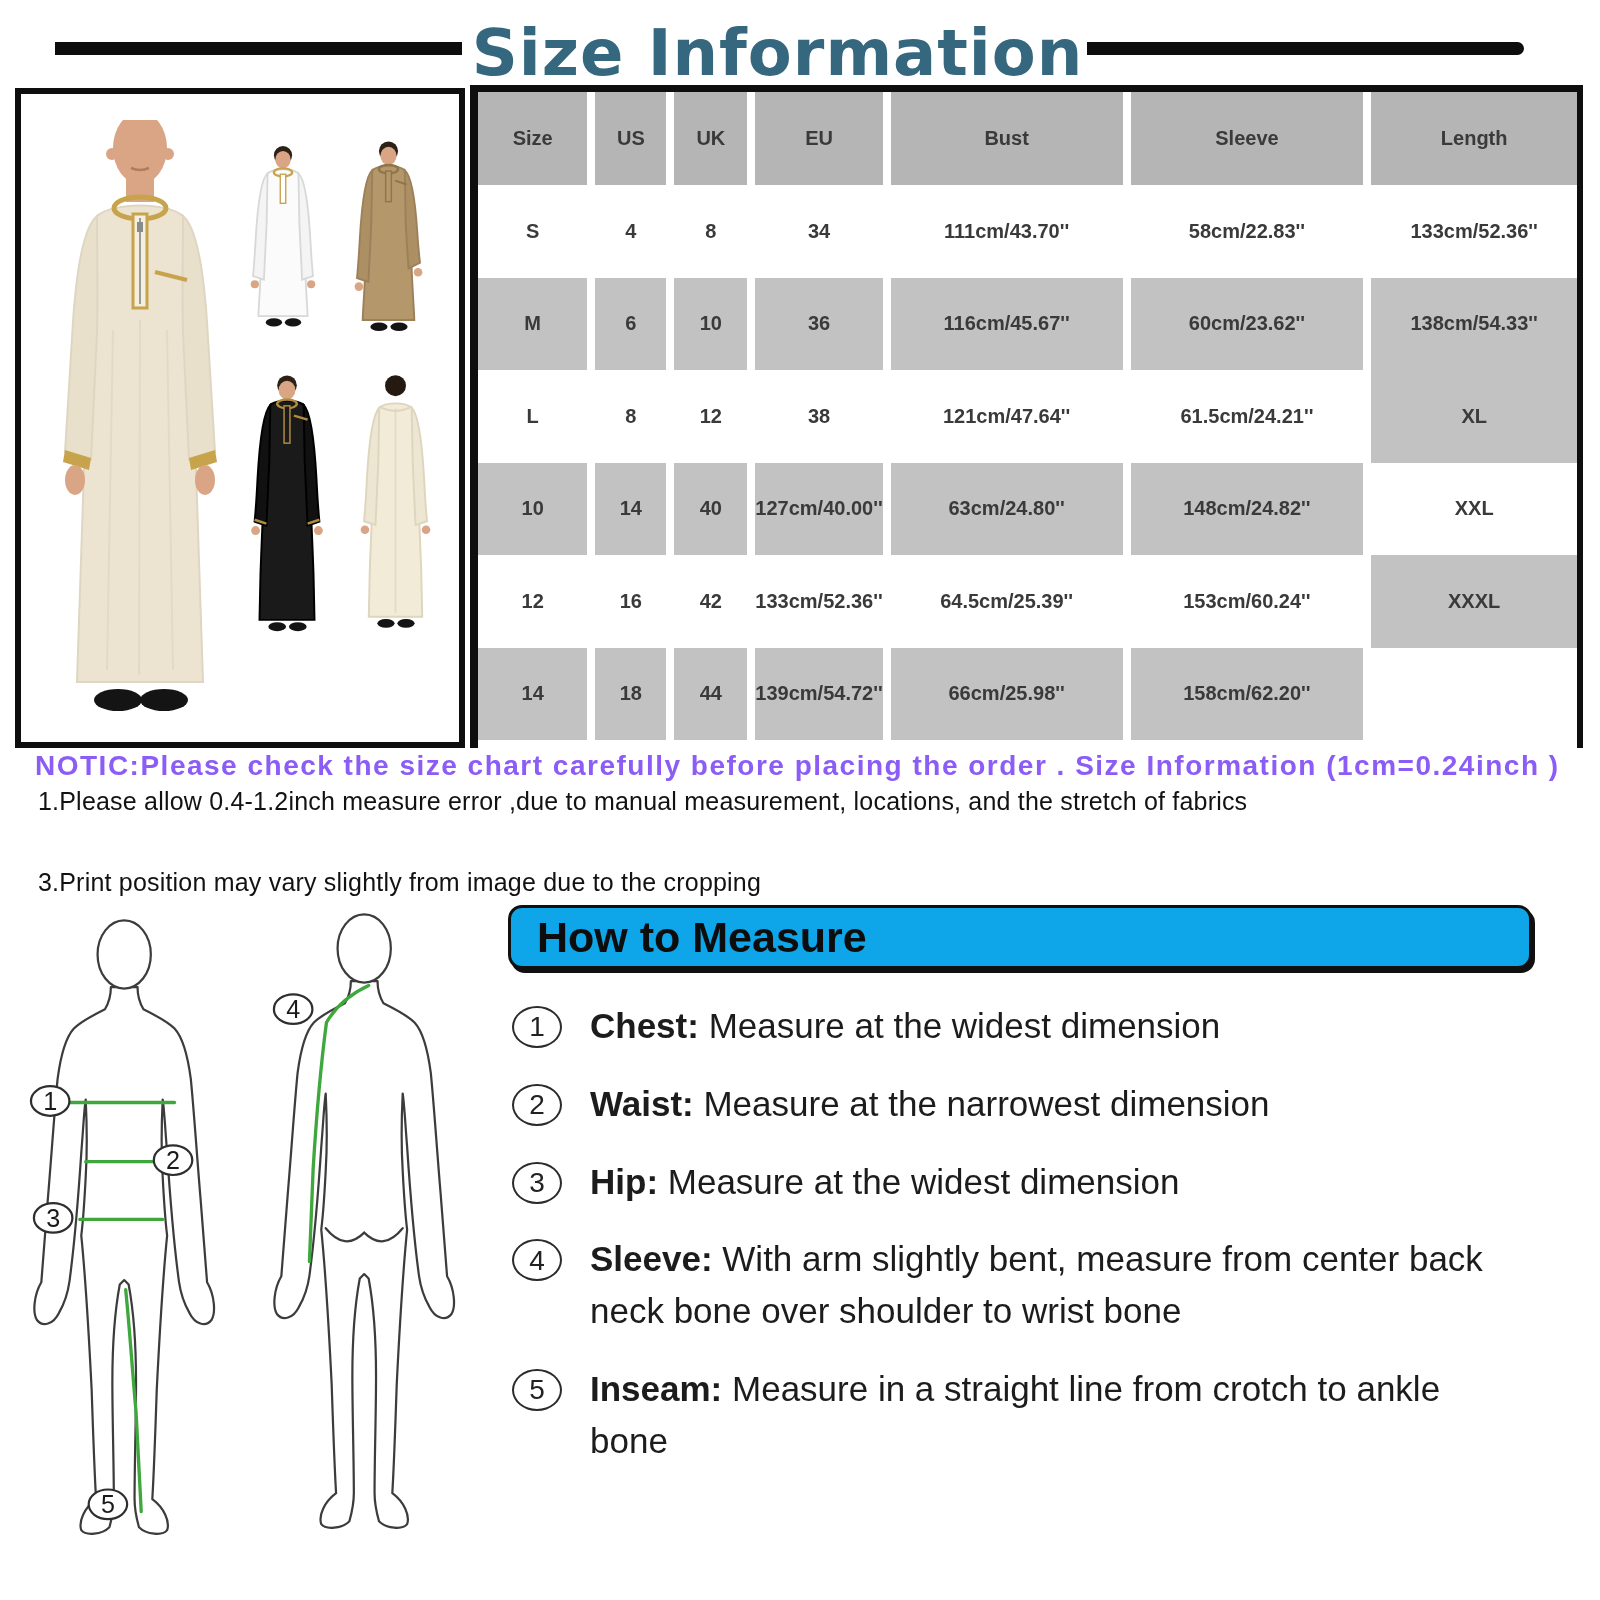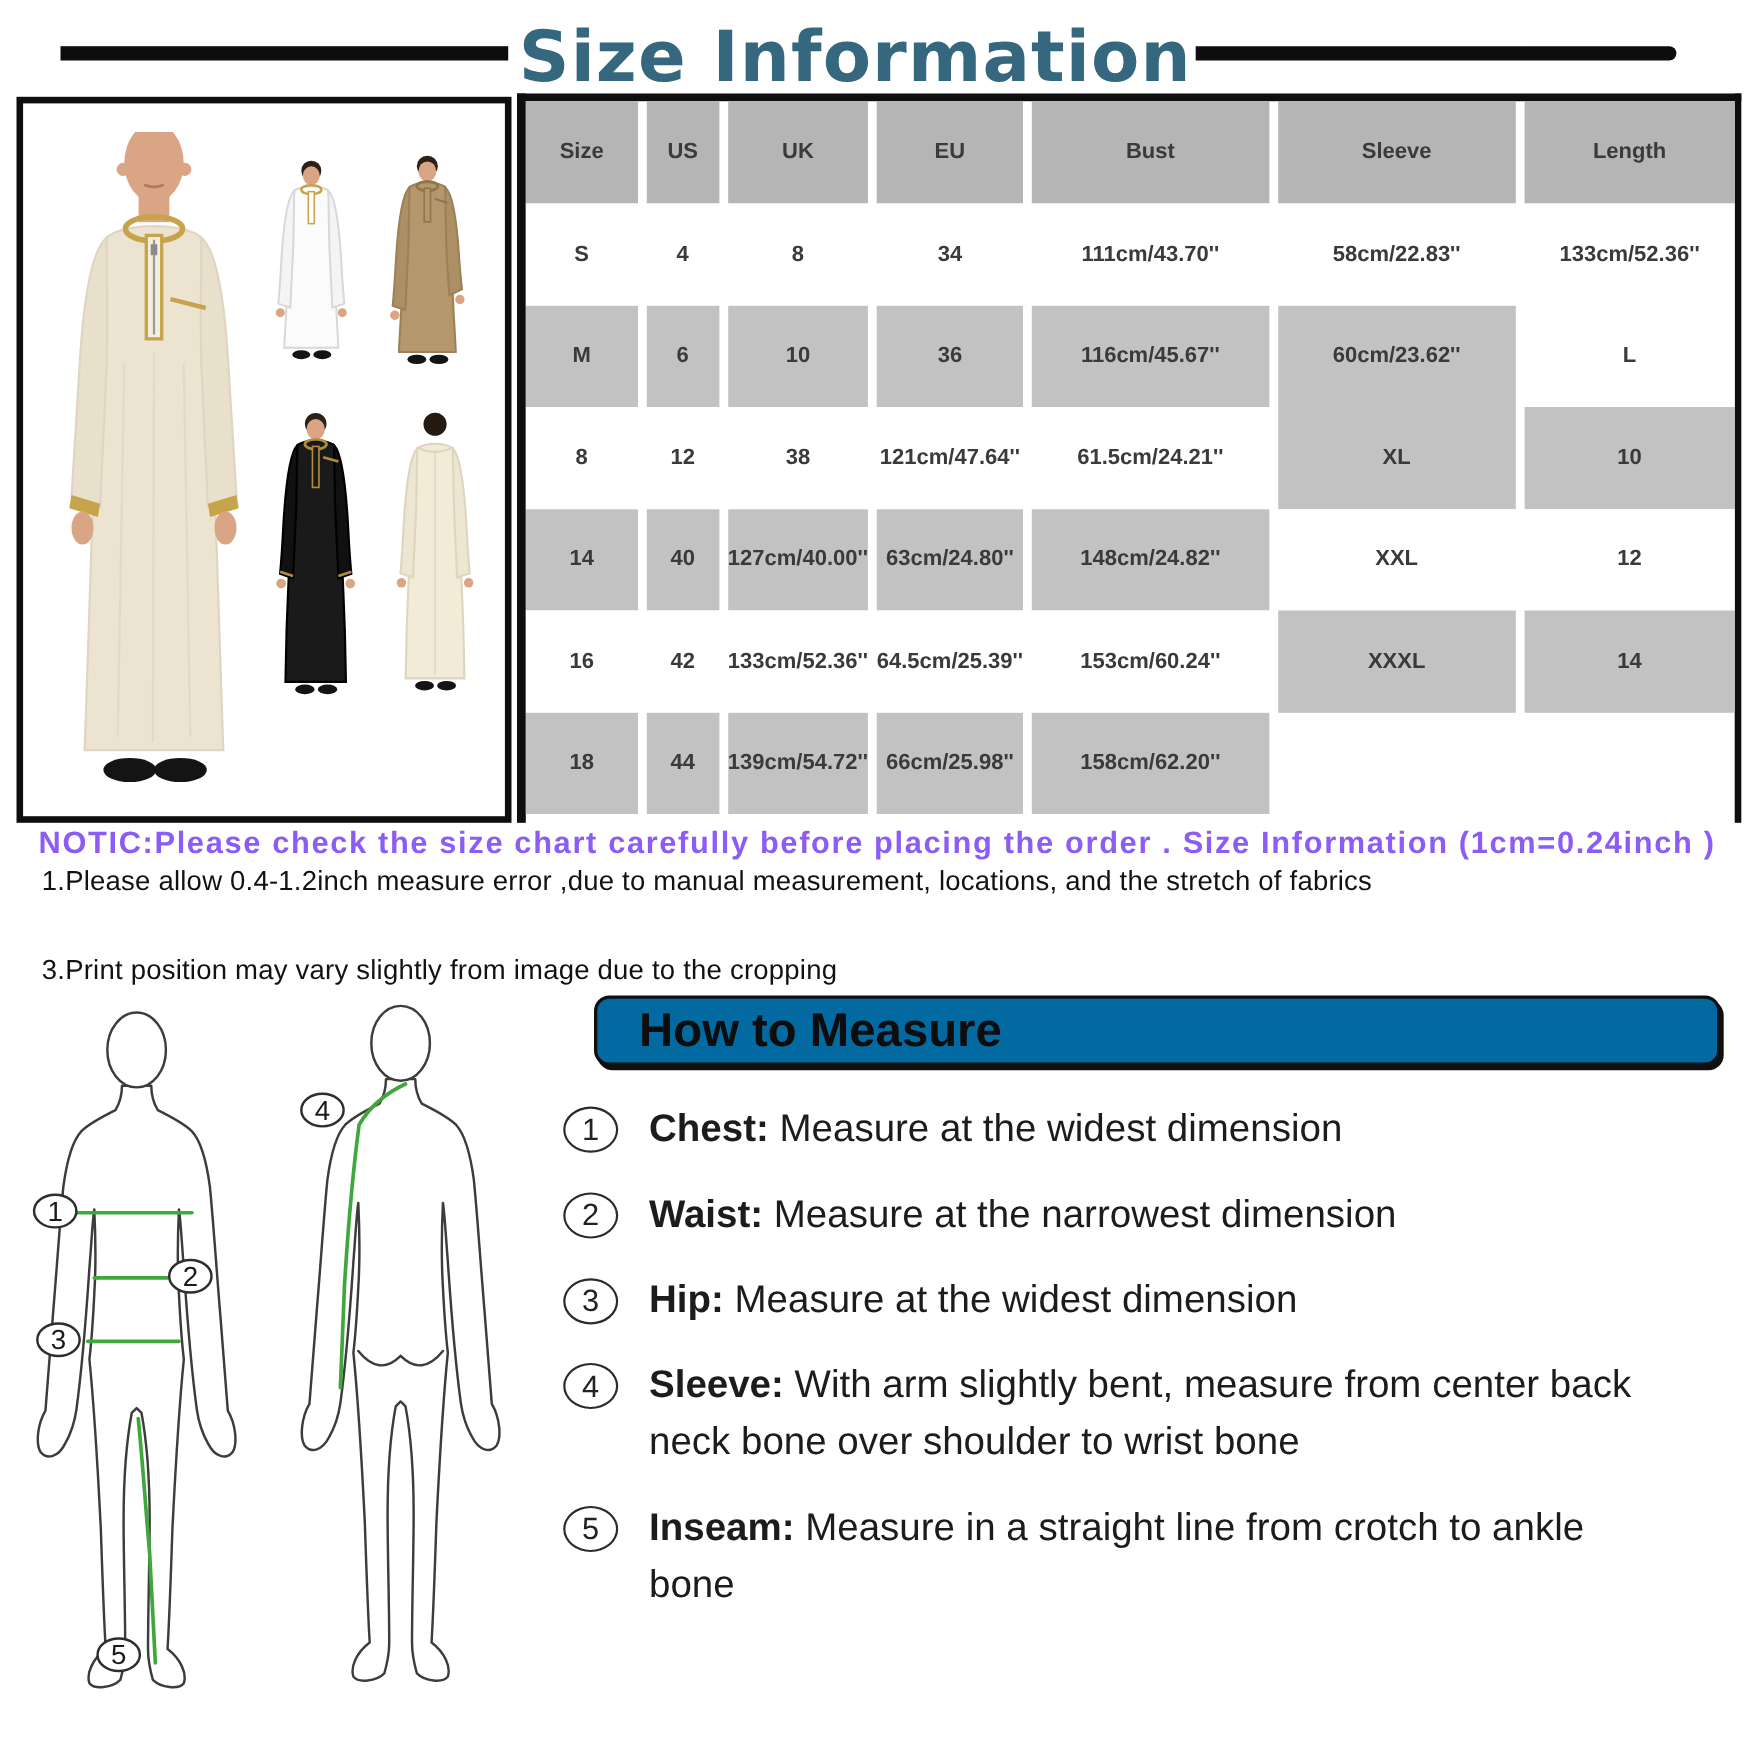--- a/index.html
+++ b/index.html
@@ -42,22 +42,22 @@
                  color:#8b5cf6; letter-spacing:1.5px; white-space:pre-wrap; }
   .note { position:absolute; left:38px; font-size:25px; font-weight:normal; color:#121212;
           white-space:pre-wrap; letter-spacing:0.2px; }
   .note.n1 { top:787px; }
   .note.n2 { top:827px; }
   .note.n3 { top:868px; }
 
   
   .htm-box { position:absolute; left:508px; top:905px; width:1024px; height:64px;
              border:3px solid #101010; border-radius:14px; box-shadow:3px 4px 0 0 #101010;
-             box-sizing:border-box; display:flex; align-items:center; padding-left:38px;
-             font-size:43px; font-weight:bold; color:#0d0d0d; background:#0369a1;margin-left:32px; }
+             box-sizing:border-box; display:flex; align-items:center; padding-left:26px;
+             font-size:43px; font-weight:bold; color:#0d0d0d; background:#0ea5e9; }
   .measure-list { position:absolute; left:512px; top:1000px; width:1070px; }
   .m-item { display:flex; align-items:flex-start; gap:28px; margin-bottom:26px;
             font-size:35px; color:#1c1c1c; line-height:1.48; }
   .m-num { flex:0 0 auto; margin-top:6px; width:46px; height:38px; border:2.5px solid #2b2b2b;
            border-radius:50%; display:flex; align-items:center; justify-content:center;
            font-size:28px; color:#222; background:#fff; }
   .m-text { max-width:900px; }
   .m-text b { font-weight:bold; }
 
   
@@ -182,20 +182,21 @@
       <div class="cell odd">111cm/43.70''</div>
       <div class="cell odd">58cm/22.83''</div>
       <div class="cell odd">133cm/52.36''</div>
 
       <div class="cell even">M</div>
       <div class="cell even">6</div>
       <div class="cell even">10</div>
       <div class="cell even">36</div>
       <div class="cell even">116cm/45.67''</div>
       <div class="cell even">60cm/23.62''</div>
+      <div class="cell even">138cm/54.33''</div>
 
       <div class="cell odd">L</div>
       <div class="cell odd">8</div>
       <div class="cell odd">12</div>
       <div class="cell odd">38</div>
       <div class="cell odd">121cm/47.64''</div>
       <div class="cell odd">61.5cm/24.21''</div>
 
       <div class="cell even">XL</div>
       <div class="cell even">10</div>

